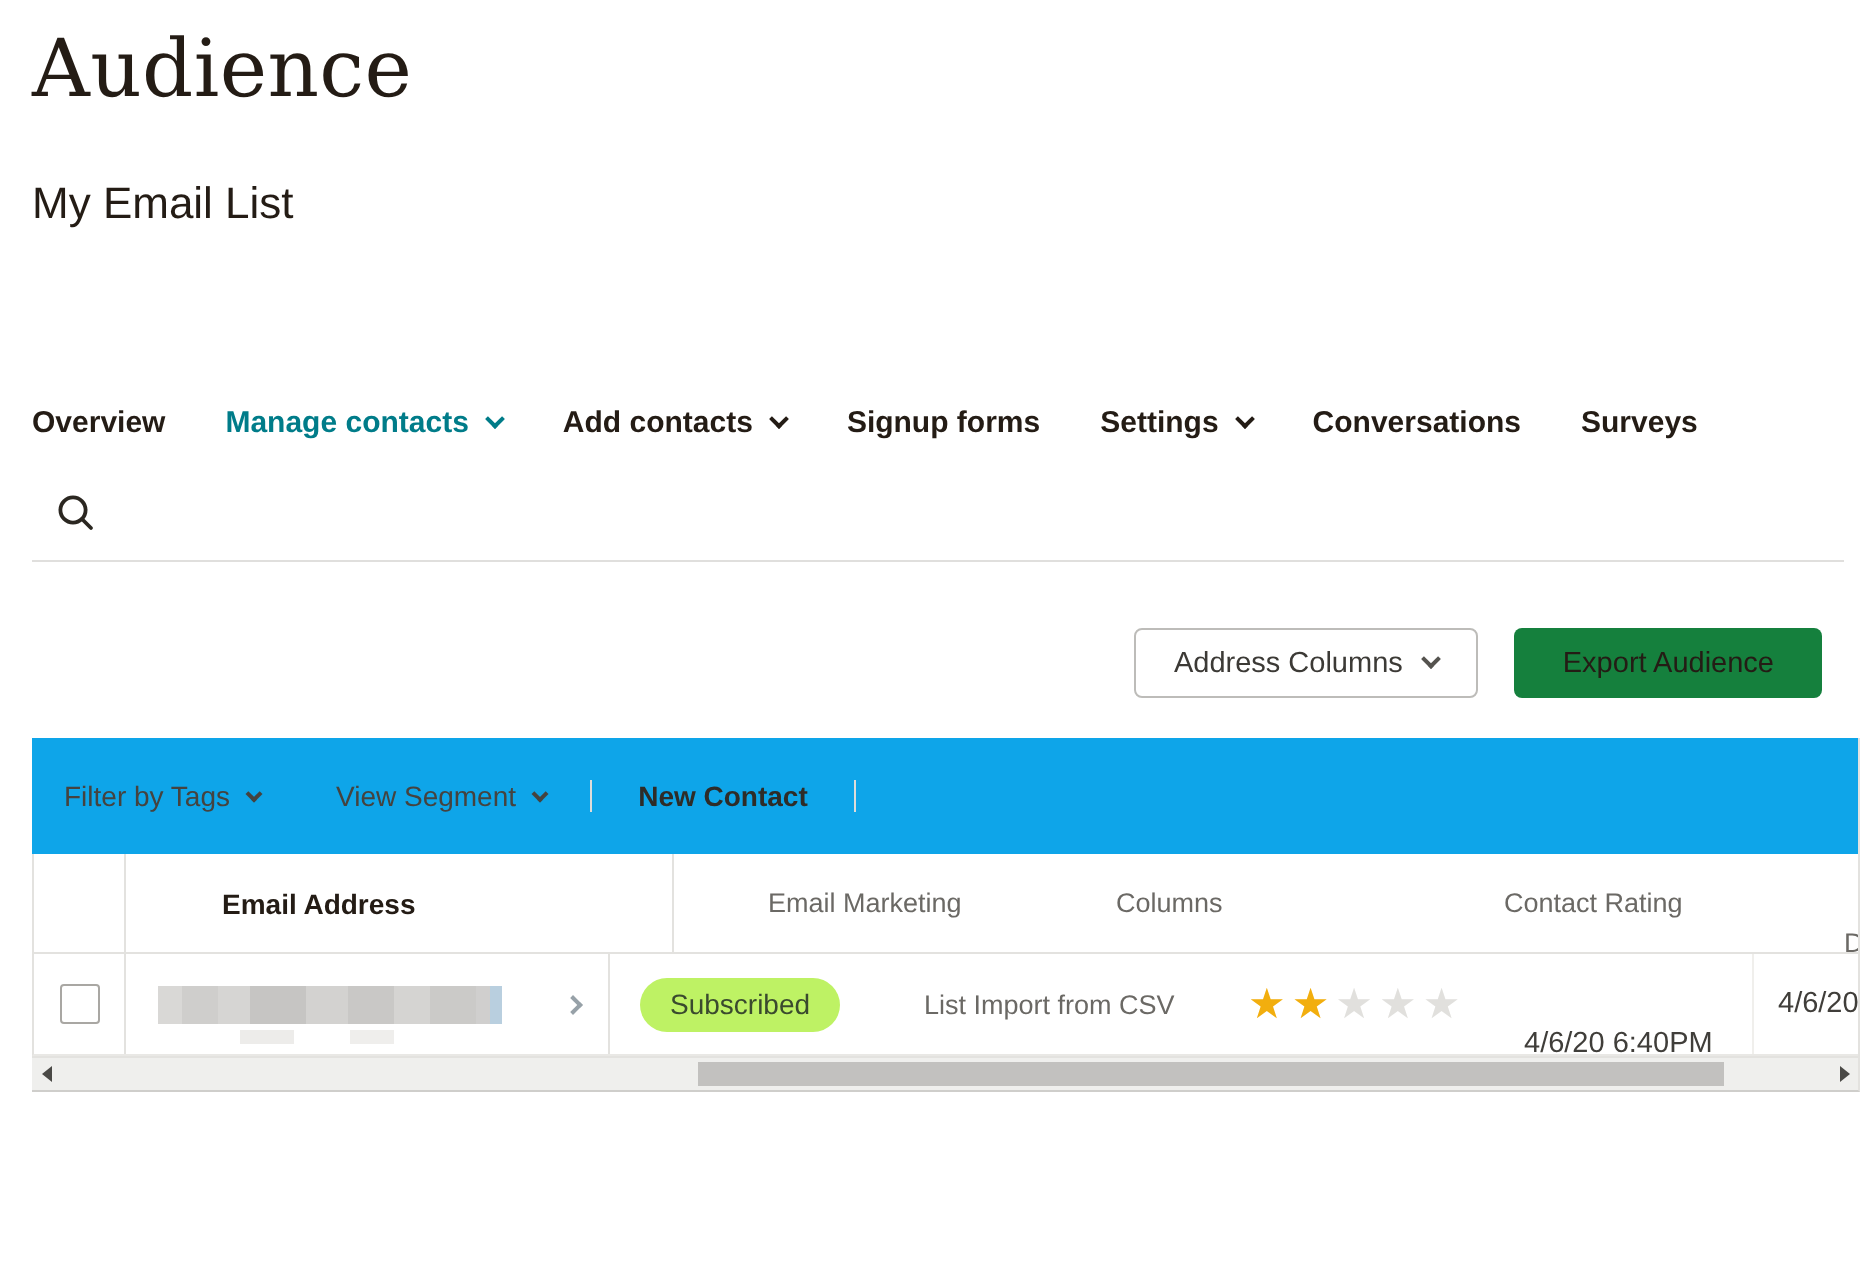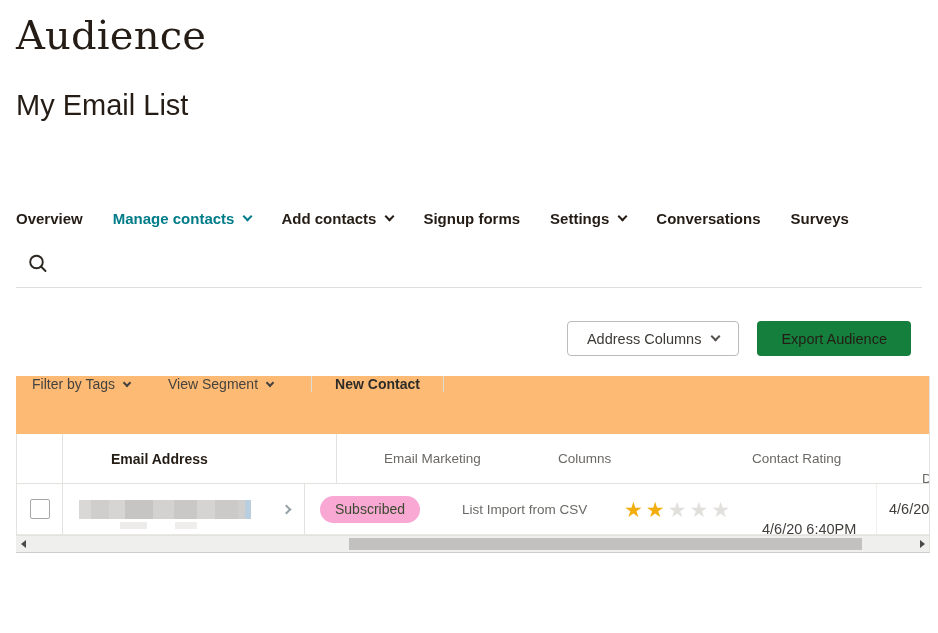--- a/index.html
+++ b/index.html
@@ -14,21 +14,21 @@
   
   .page-title {
     font-family: "DejaVu Serif", serif;
     font-size: 40px;
     font-weight: 400;
     letter-spacing: 0.2px;
     margin-top: 12px;
     color: #241c15;
   }
   .list-name {
-    font-size: 29px;
+    font-size: 22px;
     font-weight: 500;
     margin-top: 31px;
     color: #241c15;
   }
   .summary {
     font-size: 17px;
     margin-top: 27px;
     color: #3c3a36;
   }
   .summary .count { color: #007c89; }
@@ -104,26 +104,25 @@
   
   .table-wrap {
     margin-top: 20px;
     width: 914px;
     overflow: hidden;
     border-right: 1px solid #e3e2df;
     border-bottom: 1px solid #cfcecb;
   }
   .filter-bar {
     height: 58px;
-    background: #fdba74;
-    display: flex;
-    align-items: flex-start;
+    background: #0ea5e9;
+    display: flex;
+    align-items: center;
     font-size: 14px;
     color: #45433f;
-    gap: 16px;
   }
   .filter-left {
     width: 279px;
     flex: none;
     display: flex;
     align-items: center;
     gap: 38px;
     padding-left: 16px;
   }
   .filter-drop { display: inline-flex; align-items: center; cursor: pointer; white-space: nowrap; }
@@ -189,21 +188,21 @@
     display: inline-block;
     width: 7px; height: 7px;
     border-right: 2px solid #97a1a8;
     border-bottom: 2px solid #97a1a8;
     transform: rotate(-45deg);
     cursor: pointer;
   }
 
   .badge {
     display: inline-block;
-    background: #f9a8d4;
+    background: #bef264;
     color: #3a4a2e;
     font-size: 14px;
     padding: 5px 15px 6px;
     border-radius: 15px;
   }
   .src-text { color: #6b6965; font-size: 13.5px; }
   .date-text { color: #403e3a; font-size: 14.5px; white-space: nowrap; }
 
   .stars { letter-spacing: 3px; font-size: 21px; line-height: 1; white-space: nowrap; }
   .star.gold { color: #f2ae0e; }

